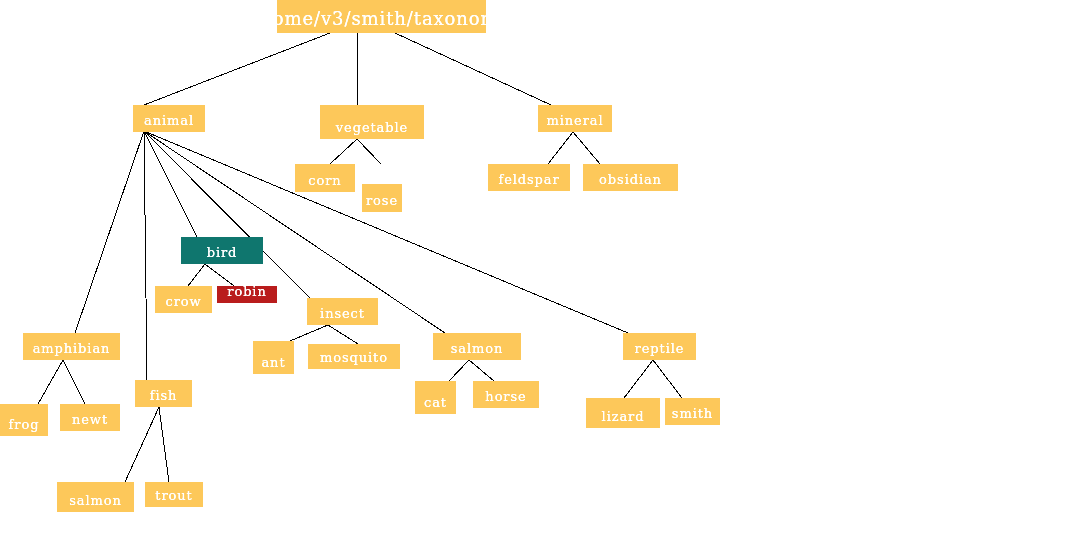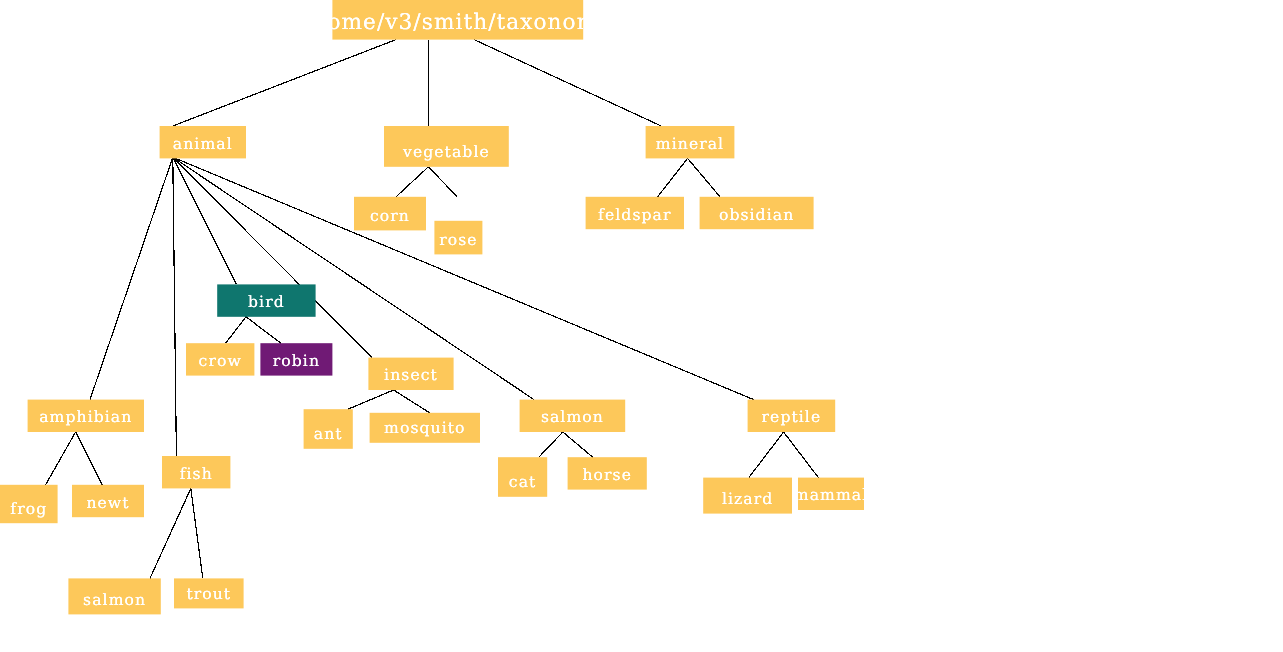--- a/index.html
+++ b/index.html
@@ -106,21 +106,21 @@
       </div>
       <div class="node" style="left: 583px; top: 164px; width: 95px; height: 27px; background: rgb(253, 200, 90);">
         <span class="label" style="color: rgb(255, 255, 255);">obsidian</span>
       </div>
       <div class="node" style="left: 181px; top: 237px; width: 82px; height: 27px; background: #0f766e;">
         <span class="label" style="color: rgb(255, 255, 255);">bird</span>
       </div>
       <div class="node" style="left: 155px; top: 286px; width: 57px; height: 27px; background: rgb(253, 200, 90);">
         <span class="label" style="color: rgb(255, 255, 255);">crow</span>
       </div>
-      <div class="node" style="left: 217px; top: 286px; width: 60px; height: 27px; background: #701a75;">
+      <div class="node" style="left: 217px; top: 286px; width: 60px; height: 17px; background: #b91c1c;">
         <span class="label" style="color: rgb(255, 255, 255);">robin</span>
       </div>
       <div class="node" style="left: 307px; top: 298px; width: 71px; height: 27px; background: rgb(253, 200, 90);">
         <span class="label" style="color: rgb(255, 255, 255);">insect</span>
       </div>
       <div class="node" style="left: 253px; top: 341px; width: 41px; height: 33px; background: rgb(253, 200, 90);">
         <span class="label" style="color: rgb(255, 255, 255);">ant</span>
       </div>
       <div class="node" style="left: 308px; top: 344px; width: 92px; height: 25px; background: rgb(253, 200, 90);">
         <span class="label" style="color: rgb(255, 255, 255);">mosquito</span>
@@ -134,21 +134,21 @@
       <div class="node" style="left: 473px; top: 381px; width: 66px; height: 27px; background: rgb(253, 200, 90);">
         <span class="label" style="color: rgb(255, 255, 255);">horse</span>
       </div>
       <div class="node" style="left: 623px; top: 333px; width: 73px; height: 27px; background: rgb(253, 200, 90);">
         <span class="label" style="color: rgb(255, 255, 255);">reptile</span>
       </div>
       <div class="node" style="left: 586px; top: 398px; width: 74px; height: 30px; background: rgb(253, 200, 90);">
         <span class="label" style="color: rgb(255, 255, 255);">lizard</span>
       </div>
       <div class="node" style="left: 665px; top: 398px; width: 55px; height: 27px; background: rgb(253, 200, 90);">
-        <span class="label" style="color: rgb(255, 255, 255);">mammal</span>
+        <span class="label" style="color: rgb(255, 255, 255);">smith</span>
       </div>
       <div class="node" style="left: 23px; top: 333px; width: 97px; height: 27px; background: rgb(253, 200, 90);">
         <span class="label" style="color: rgb(255, 255, 255);">amphibian</span>
       </div>
       <div class="node" style="left: 0px; top: 404px; width: 48px; height: 32px; background: rgb(253, 200, 90);">
         <span class="label" style="color: rgb(255, 255, 255);">frog</span>
       </div>
       <div class="node" style="left: 60px; top: 404px; width: 60px; height: 27px; background: rgb(253, 200, 90);">
         <span class="label" style="color: rgb(255, 255, 255);">newt</span>
       </div>

